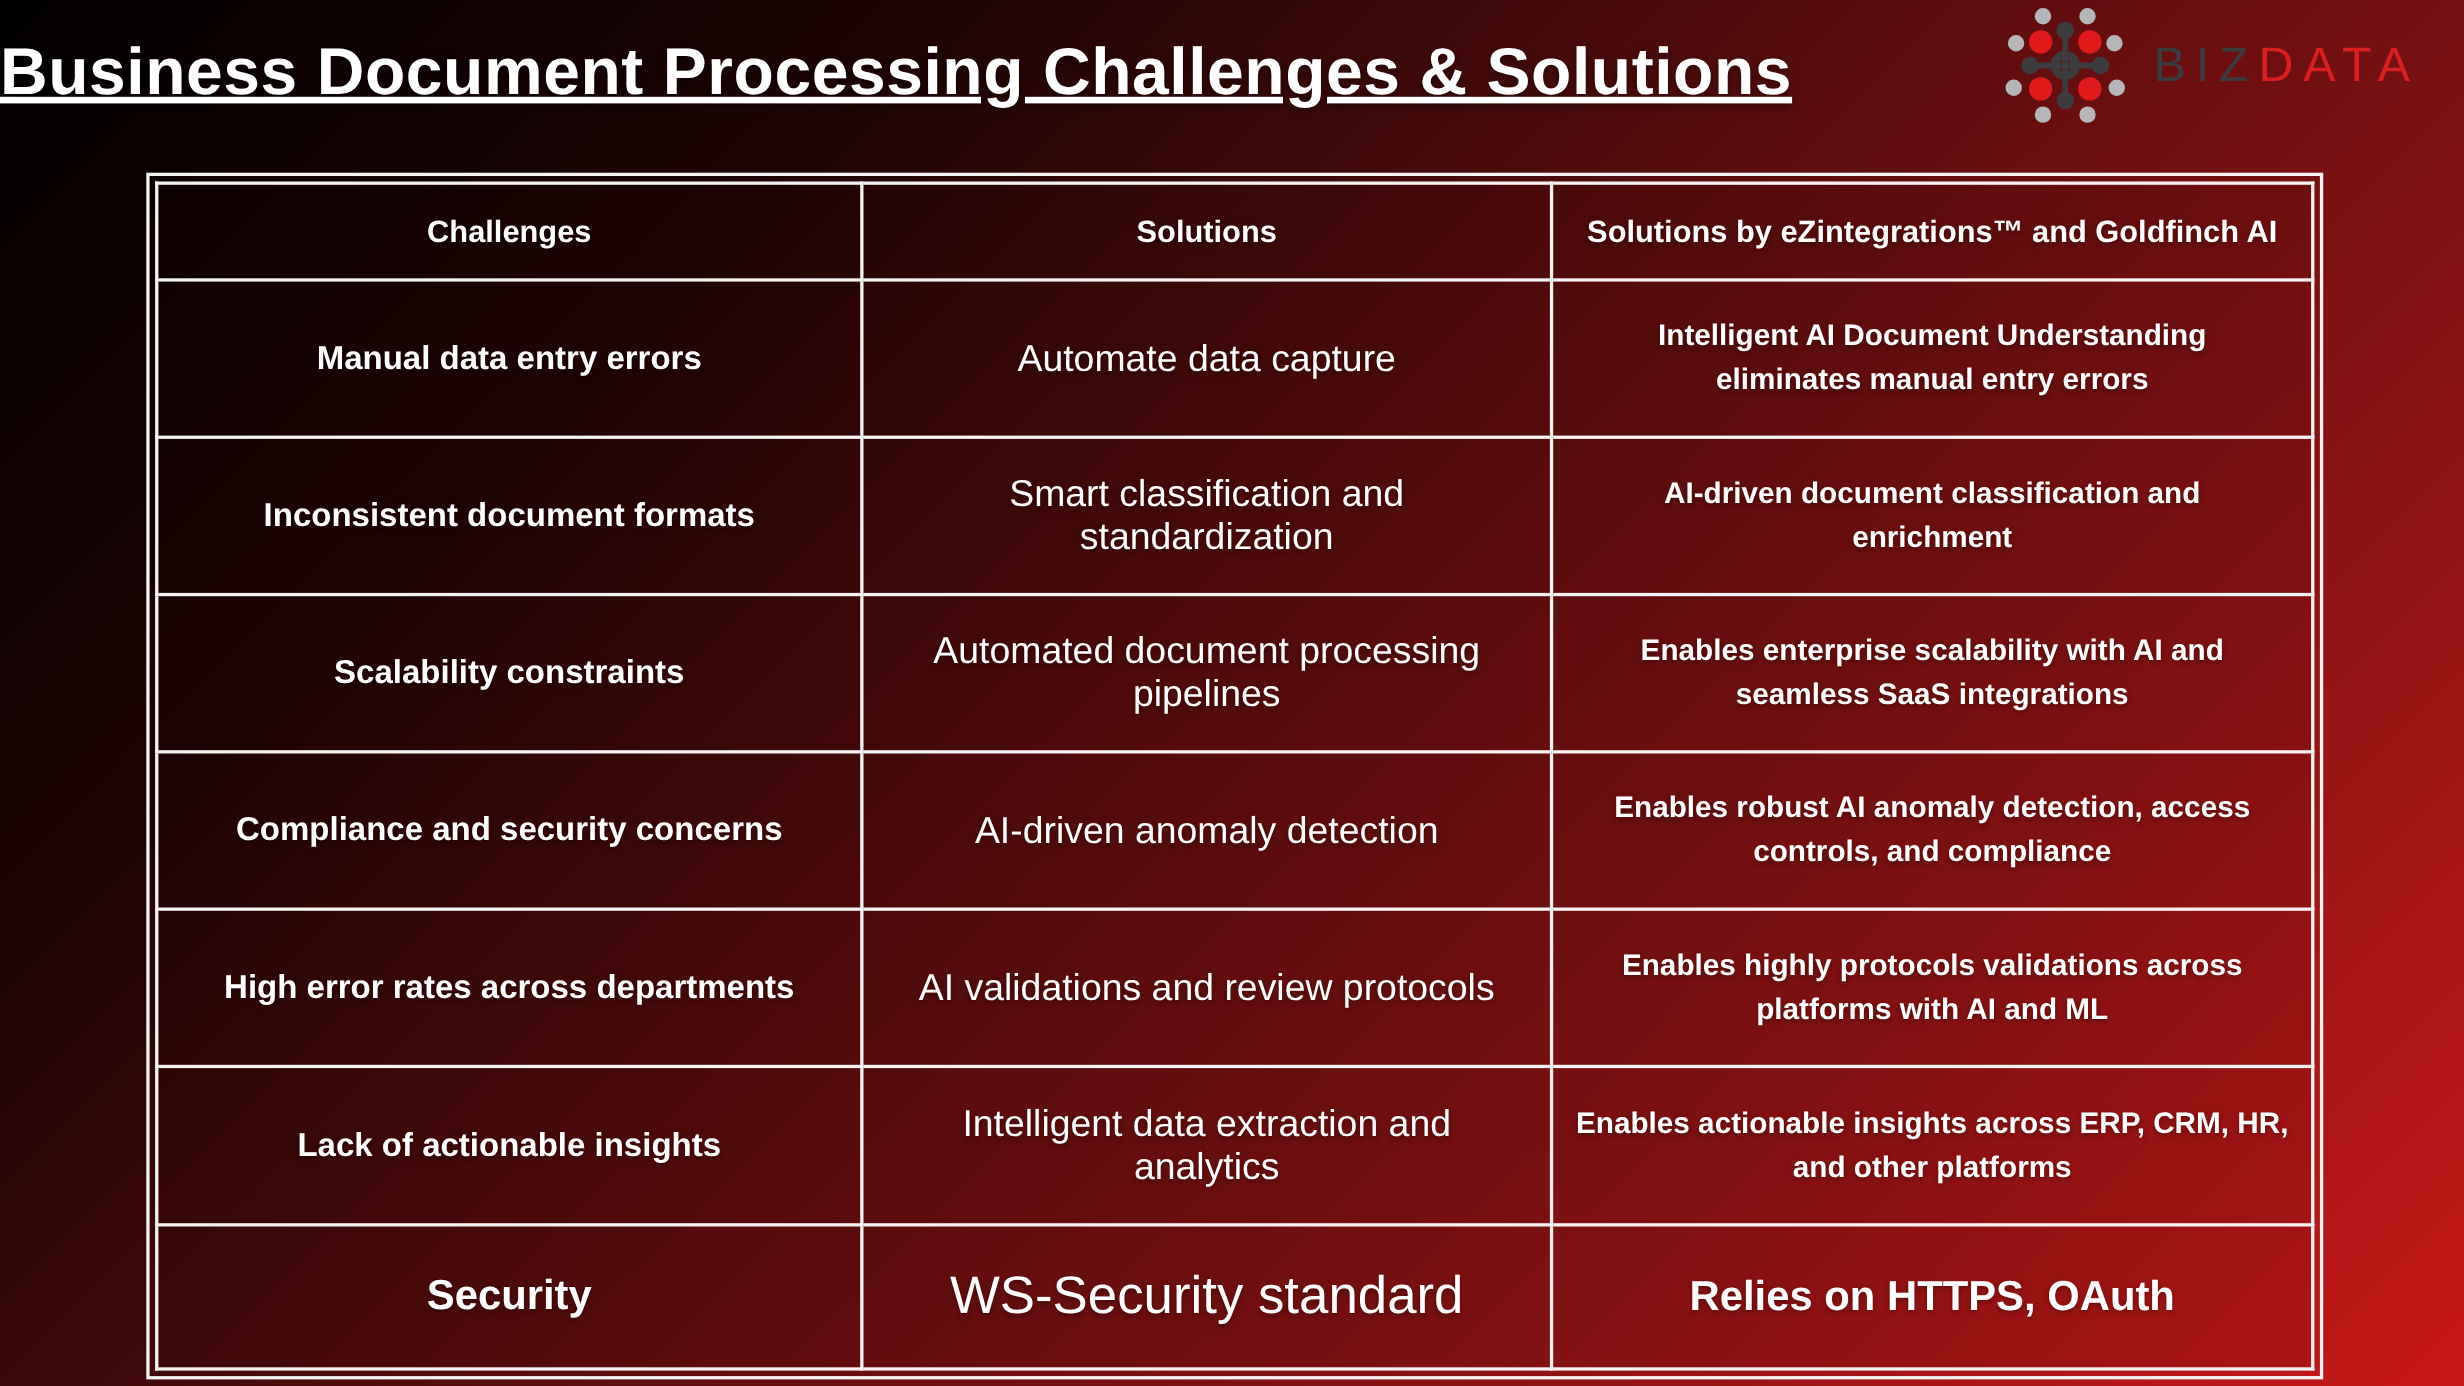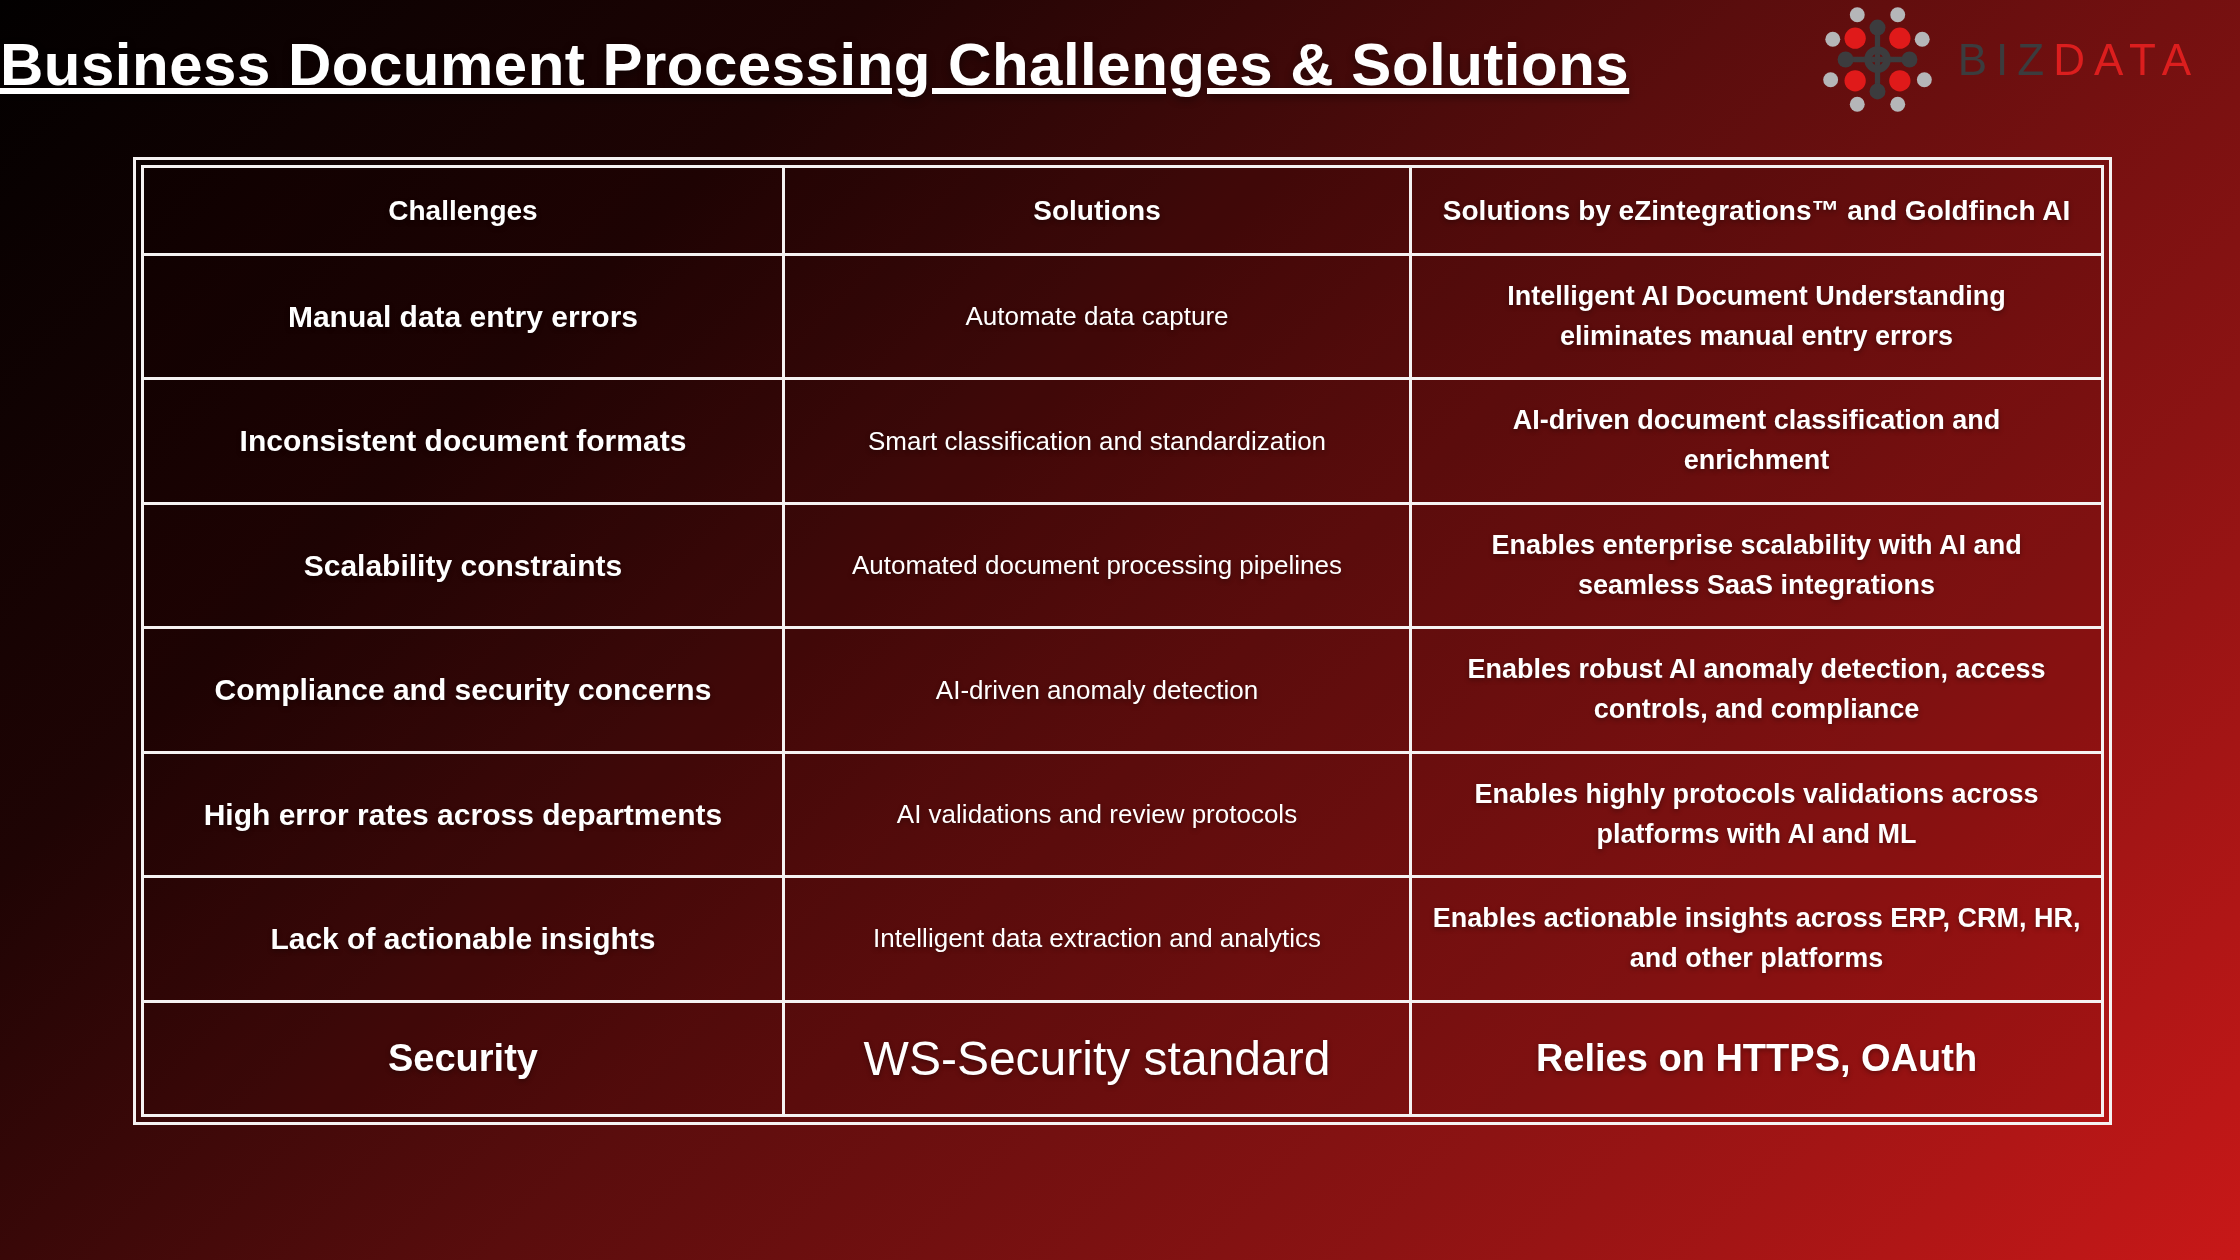--- a/index.html
+++ b/index.html
@@ -54,21 +54,21 @@
   }
   .brand-text .biz  { color: #3b3c3e; }
   .brand-text .data { color: #dc1e1e; }
 
   
   .table-wrap {
     position: absolute;
     left: 133px;
     top: 157px;
     width: 1979px;
-    height: 968px;
+    height: 1097px;
     box-sizing: border-box;
     border: 3px solid #f5f2f2;
     padding: 5px;
   }
   table.grid {
     width: 100%;
     height: 100%;
     border-collapse: collapse;
     table-layout: fixed;
   }
@@ -88,21 +88,21 @@
     font-size: 28px;
     font-weight: 700;
     padding: 0 20px;
   }
   .grid td.c1 {
     font-size: 30px;
     font-weight: 700;
     padding: 12px 24px;
   }
   .grid td.c2 {
-    font-size: 26px;
+    font-size: 34px;
     font-weight: 400;
     padding: 0 24px;
   }
   .grid td.c3 {
     font-size: 27px;
     font-weight: 700;
     line-height: 1.48;
     padding: 0 10px;
     white-space: pre-line;
   }

